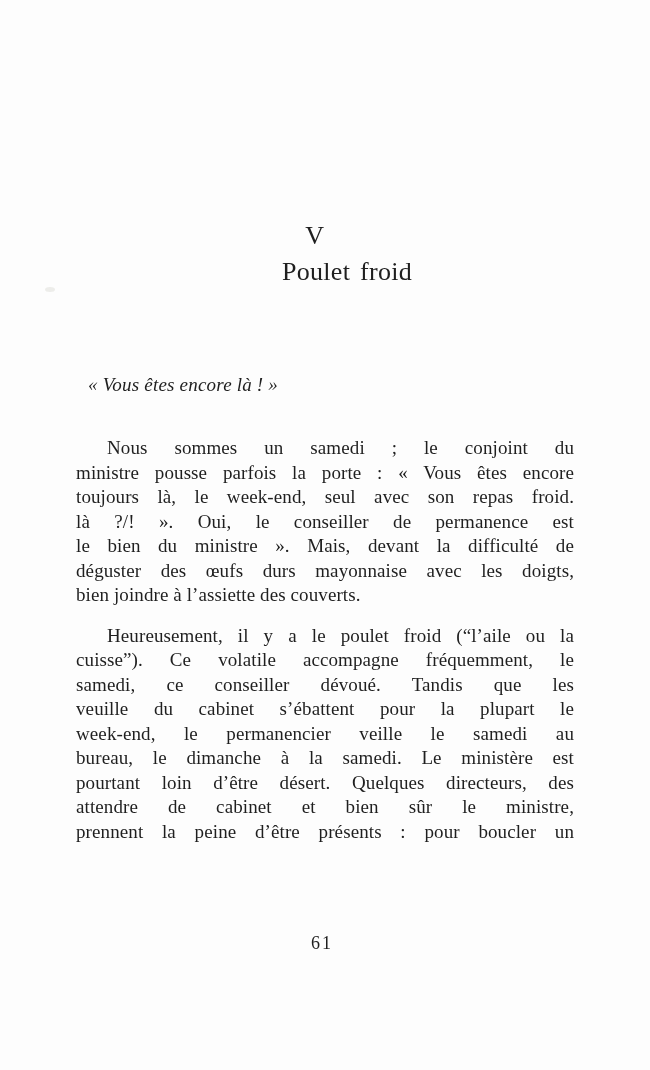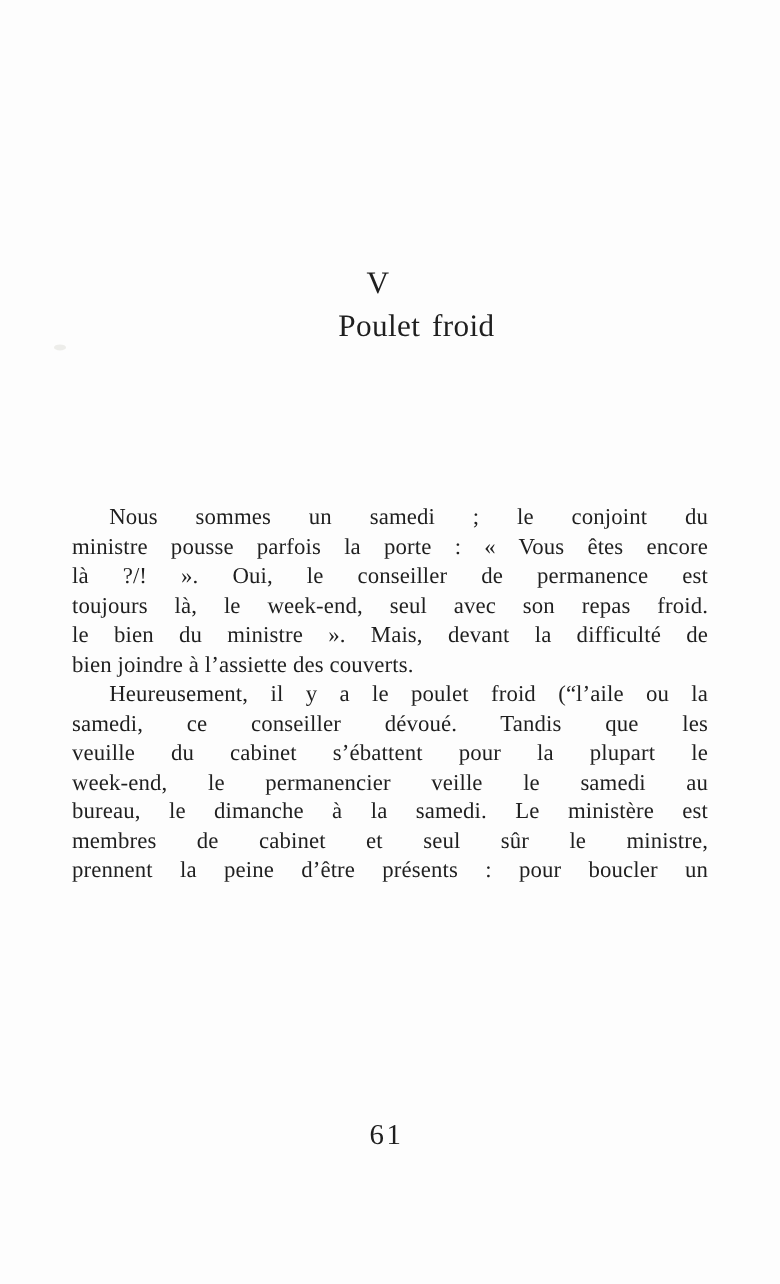--- a/index.html
+++ b/index.html
@@ -55,21 +55,21 @@
     letter-spacing: 0.2px;
   }
   .body-text {
     position: absolute;
     top: 420px;
     left: 60px;
     width: 530px;
     font-size: 19px;
   }
   .paragraph {
-    margin: 0;
+    margin: 16px;
   }
   .line {
     line-height: 24.5px;
     height: 24.5px;
     white-space: nowrap;
     text-align: justify;
     text-align-last: justify;
     text-justify: inter-word;
     letter-spacing: 0.1px;
   }
@@ -79,53 +79,57 @@
   .line.flush {
     text-align: right;
     text-align-last: left;
   }
   .page-number {
     position: absolute;
     top: 933px;
     left: 0;
     width: 644px;
     text-align: center;
-    font-size: 24px;
+    font-size: 18px;
     letter-spacing: 2px;
   }
   .scan-artifact {
     position: absolute;
     top: 287px;
     left: 45px;
     width: 10px;
     height: 5px;
     background: #ededea;
     border-radius: 50%;
   }
 </style>
 </head>
 <body>
 
 <div class="page">
   <div class="chapter-number">V</div>
   <div class="chapter-title">Poulet froid</div>
+  <div class="epigraph">« Vous êtes encore là ! »</div>
   <div class="body-text">
       <div class="paragraph">
         <div class="line indent">Nous sommes un samedi ; le conjoint du</div>
         <div class="line">ministre pousse parfois la porte : « Vous êtes encore</div>
+        <div class="line">toujours là, le week-end, seul avec son repas froid.</div>
         <div class="line">là ?/! ». Oui, le conseiller de permanence est</div>
-        <div class="line">toujours là, le week-end, seul avec son repas froid.</div>
         <div class="line">le bien du ministre ». Mais, devant la difficulté de</div>
+        <div class="line">déguster des œufs durs mayonnaise avec les doigts,</div>
         <div class="line flush">bien joindre à l’assiette des couverts.</div>
       </div>
       <div class="paragraph">
         <div class="line indent">Heureusement, il y a le poulet froid (“l’aile ou la</div>
+        <div class="line">cuisse”). Ce volatile accompagne fréquemment, le</div>
         <div class="line">samedi, ce conseiller dévoué. Tandis que les</div>
         <div class="line">veuille du cabinet s’ébattent pour la plupart le</div>
         <div class="line">week-end, le permanencier veille le samedi au</div>
         <div class="line">bureau, le dimanche à la samedi. Le ministère est</div>
-        <div class="line">membres de cabinet et seul sûr le ministre,</div>
+        <div class="line">pourtant loin d’être désert. Quelques directeurs, des</div>
+        <div class="line">attendre de cabinet et bien sûr le ministre,</div>
         <div class="line">prennent la peine d’être présents : pour boucler un</div>
       </div>
     </div>
   <div class="page-number">61</div>
   <div class="scan-artifact"></div>
 </div>
 
 </body></html>

